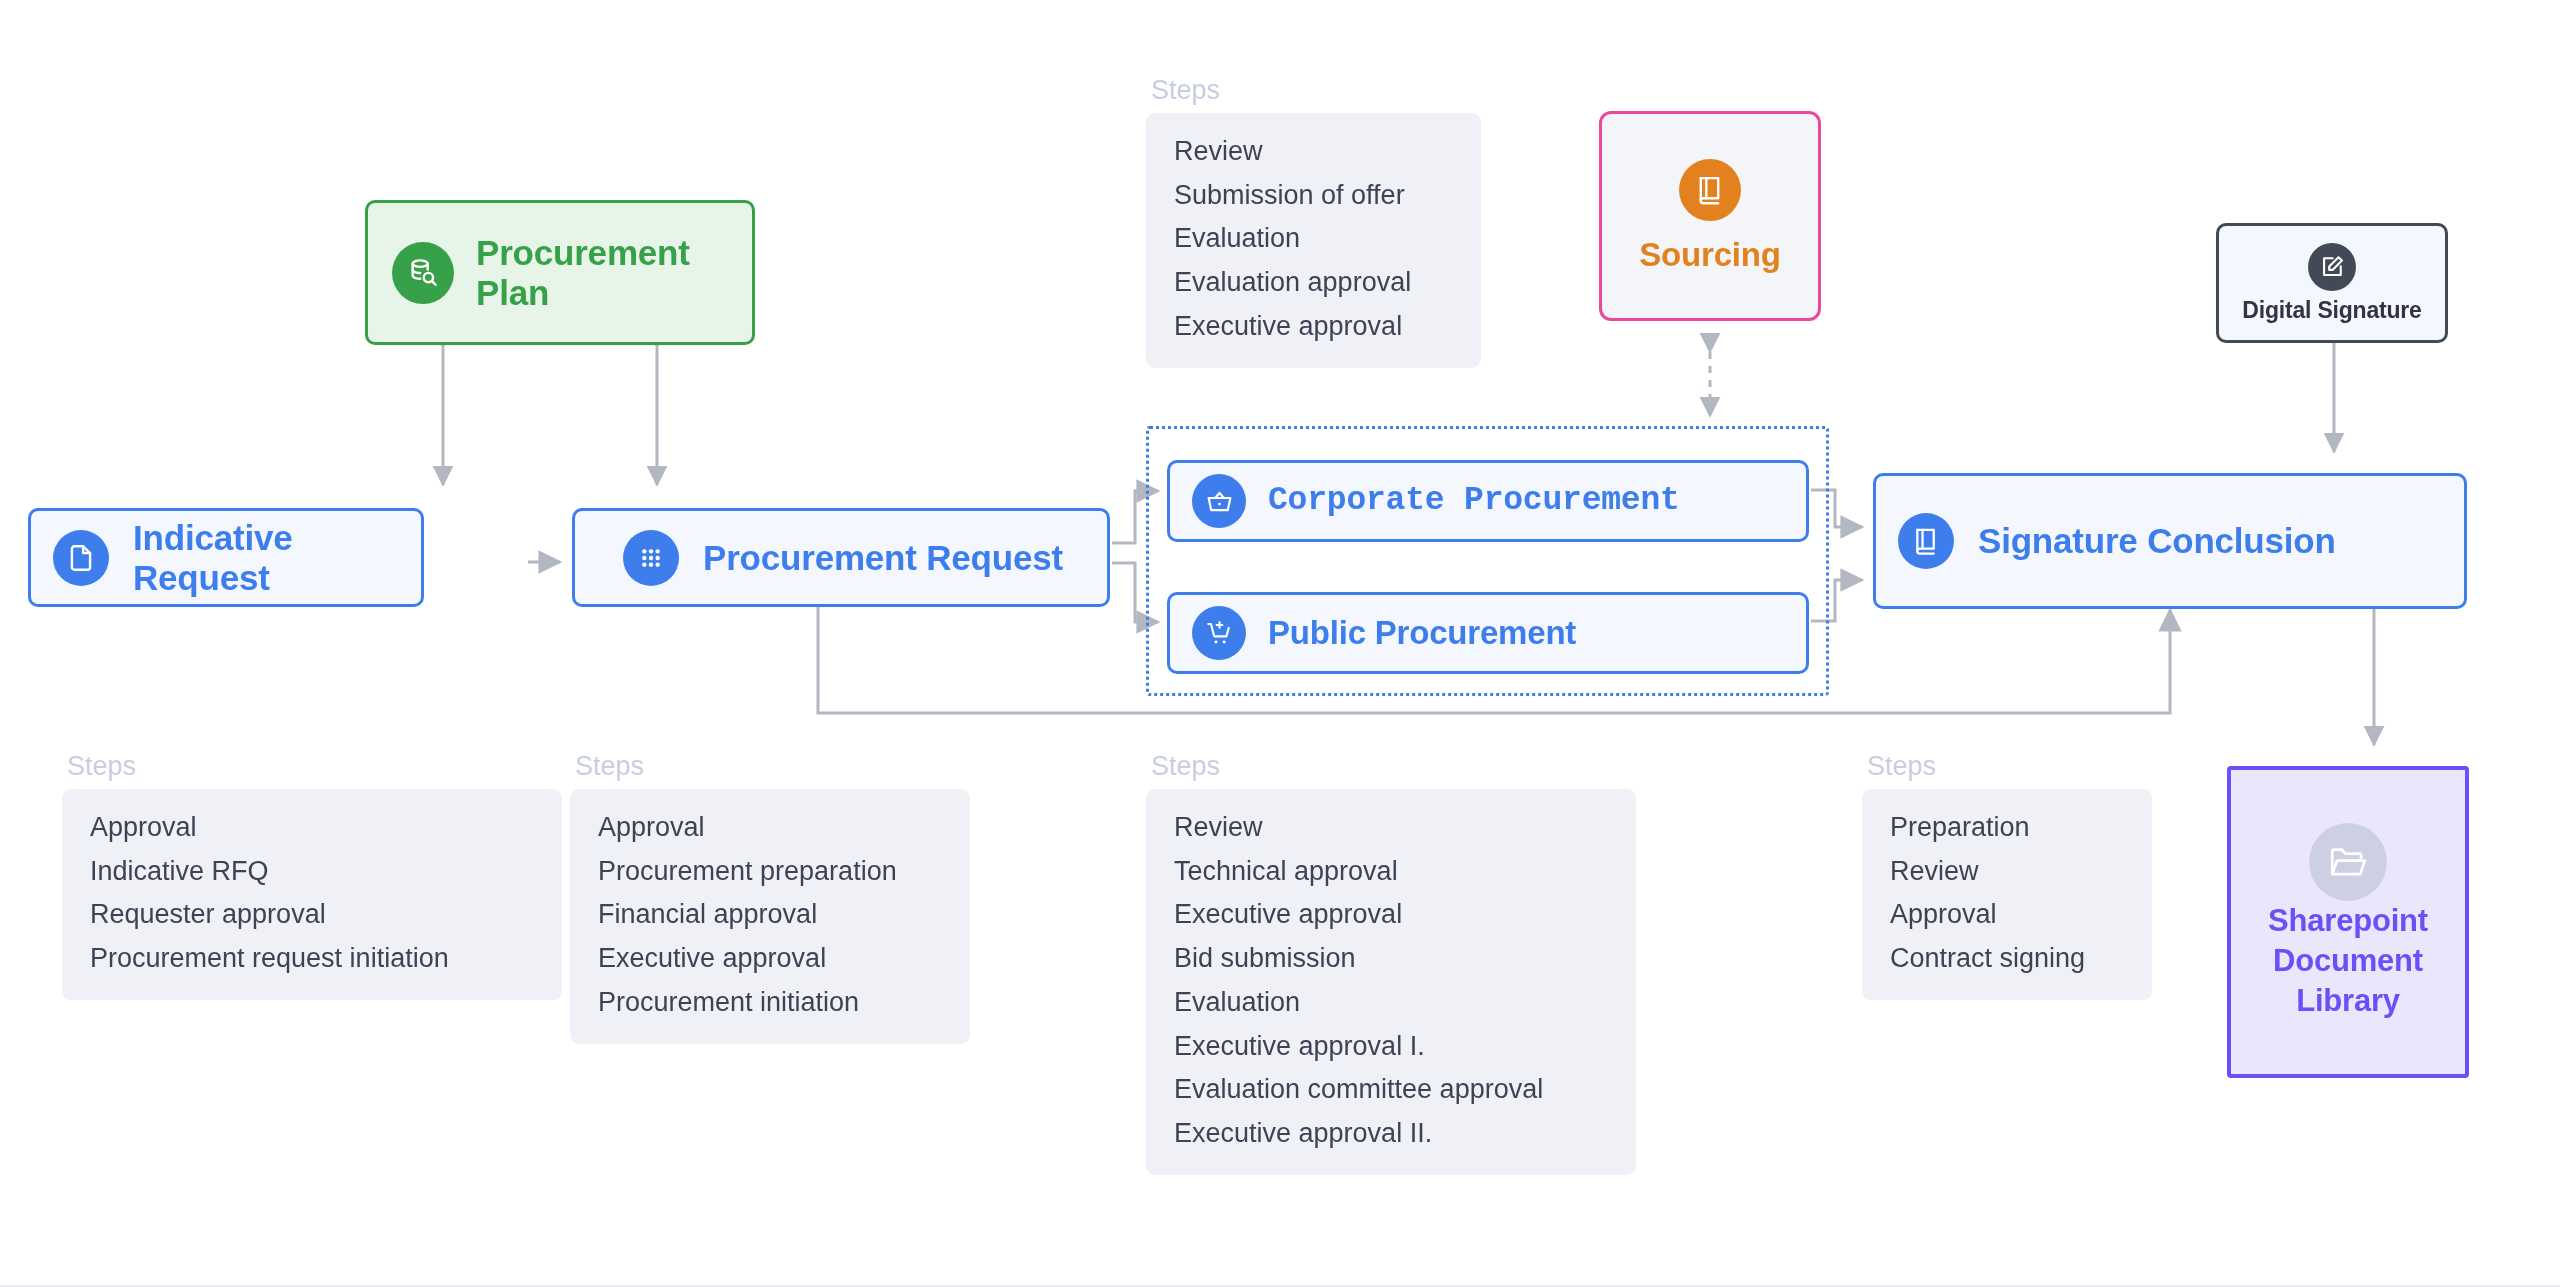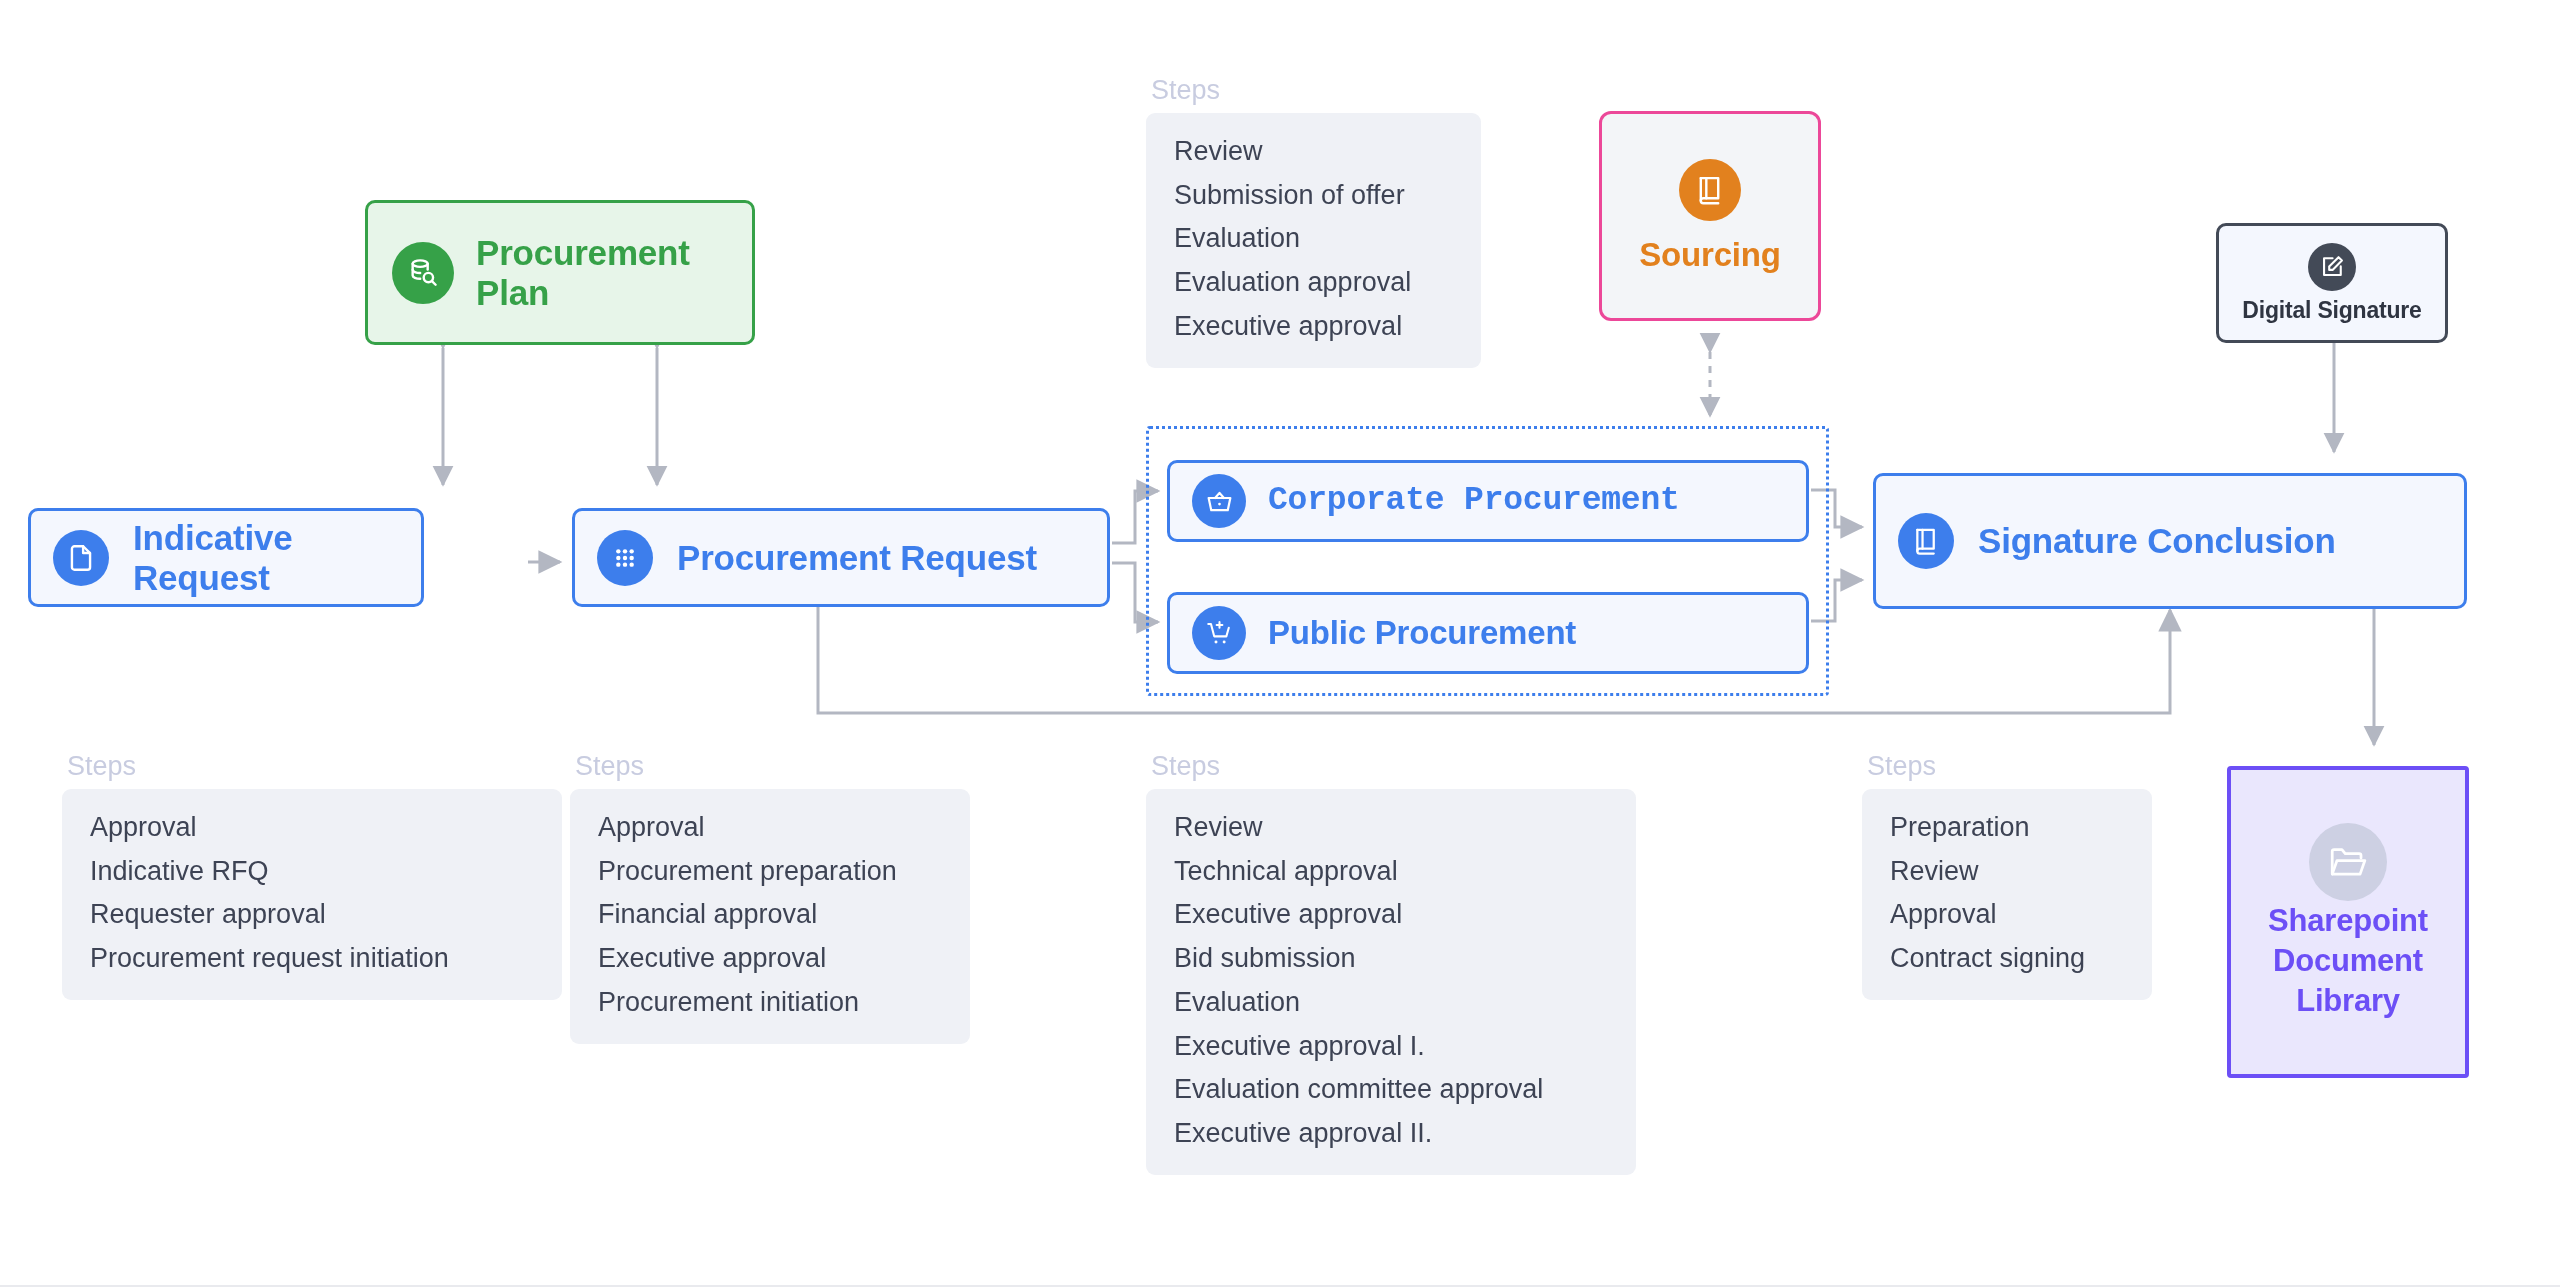--- a/index.html
+++ b/index.html
@@ -48,21 +48,21 @@
     line-height:1.12;
   }
 
   
   .hnode{ padding:0 18px 0 22px; }
   .hnode .ico{ width:56px;height:56px; }
   .hnode .lbl{ font-size:35px; margin-left:24px; }
 
   
   #node-indicative-request{ left:28px;  top:497px; width:396px; height:99px;}
-  #node-procurement-request{ left:572px; top:497px; width:538px; height:99px;}
+  #node-procurement-request{ left:572px; top:497px; width:538px; height:99px;justify-content:center;}
   #node-corporate-procurement{ left:1167px; top:449px; width:642px; height:82px;font-family:Liberation Mono, monospace;}
   #node-public-procurement{  left:1167px; top:581px; width:642px; height:82px;}
   #node-contract-conclusion{ left:1873px; top:462px; width:594px; height:136px;}
 
   #node-corporate-procurement .ico,
   #node-public-procurement .ico{width:54px;height:54px;}
   #node-corporate-procurement .lbl,
   #node-public-procurement .lbl{font-size:33px;margin-left:22px;}
   #node-contract-conclusion .ico{width:56px;height:56px;}
   #node-contract-conclusion .lbl{font-size:35px;margin-left:24px;}

